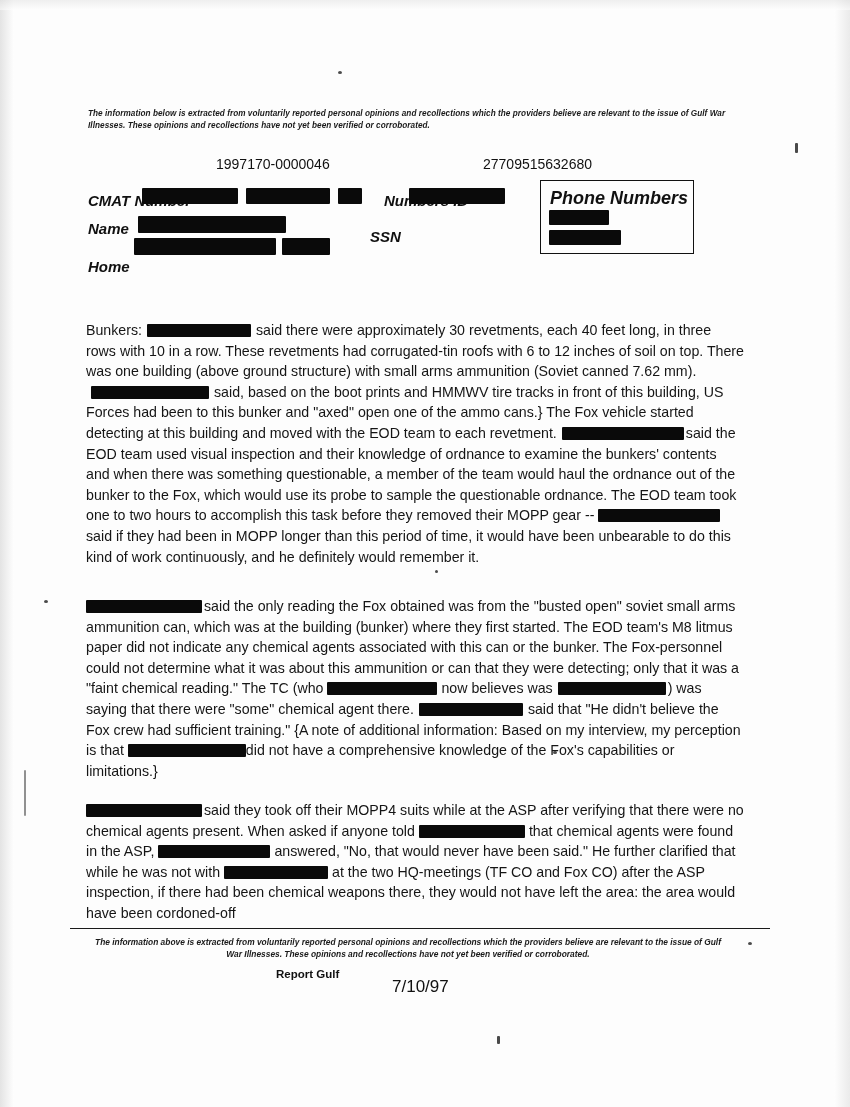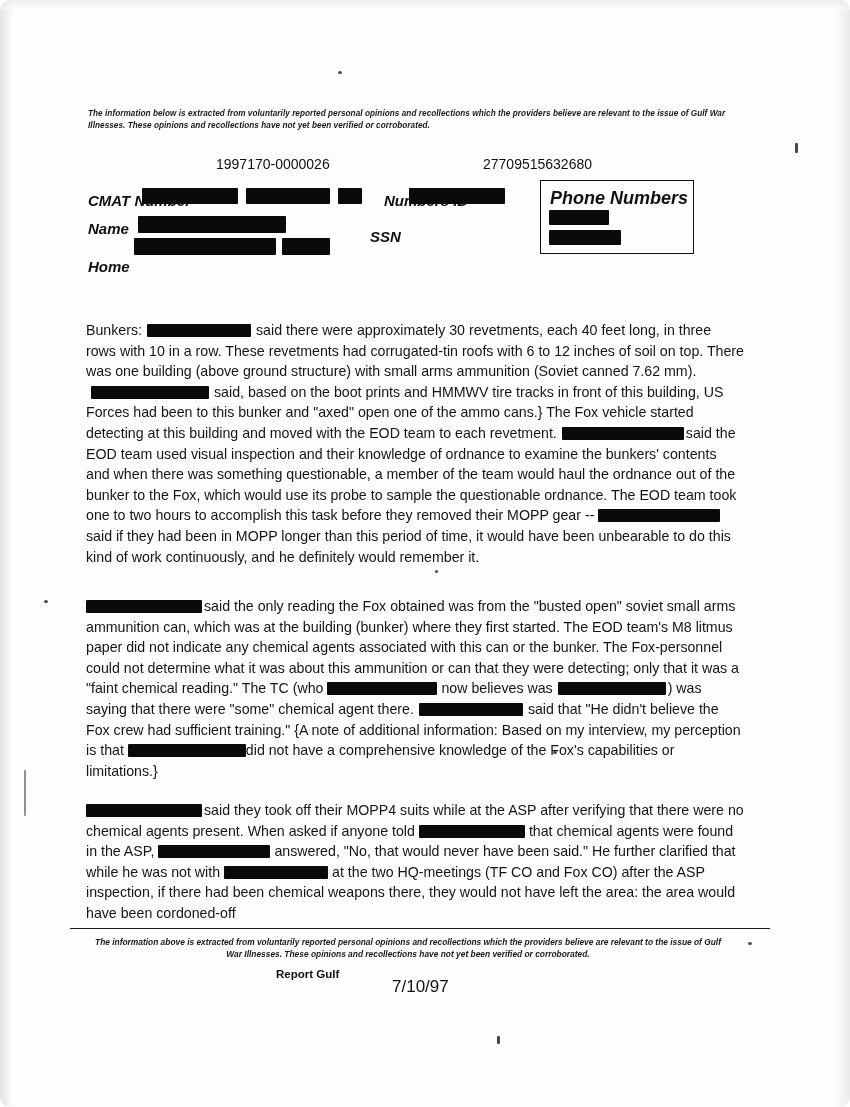--- a/index.html
+++ b/index.html
@@ -10,21 +10,20 @@
   body {
     font-family: "Liberation Sans", sans-serif;
     color: #000;
   }
   .page {
     position: relative;
     width: 850px;
     height: 1107px;
     background: #fdfdfd;
     overflow: hidden;
-    border-radius: 10px;
   }
   
   .scan-edge-left {
     position: absolute;
     left: 0; top: 0;
     width: 14px; height: 1107px;
     background: linear-gradient(to right, #cfcfcf, #ffffff);
     opacity: .55;
   }
   .scan-edge-right {
@@ -171,21 +170,21 @@
   <div class="speck" style="left:748px;top:942px;width:4px;height:3px;"></div>
   <div class="speck" style="left:497px;top:1036px;width:3px;height:8px;border-radius:1px;"></div>
   <div class="speck" style="left:24px;top:770px;width:2px;height:46px;border-radius:1px;opacity:.6;"></div>
   <div class="speck" style="left:435px;top:570px;width:3px;height:3px;"></div>
 
   <div class="header-note">The information below is extracted from voluntarily reported personal opinions and recollections which the providers believe are relevant to the issue of Gulf War Illnesses.  These opinions and recollections have not yet been verified or corroborated.</div>
 
   <div class="form-area">
 
     <div class="lbl" style="left:0px;top:2px;">CMAT  Number</div>
-    <div class="val" style="left:128px;top:8px;">1997170-0000026</div>
+    <div class="val" style="left:128px;top:8px;">1997170-0000046</div>
 
     <div class="lbl" style="left:296px;top:2px;">Numbers ID</div>
     <div class="val" style="left:395px;top:8px;">27709515632680</div>
 
     <div class="lbl" style="left:0px;top:30px;">Name</div>
     <div class="redact" style="left:54px;top:40px;width:96px;height:16px;"></div>
     <div class="redact" style="left:158px;top:40px;width:84px;height:16px;"></div>
     <div class="redact" style="left:250px;top:40px;width:24px;height:16px;"></div>
 
     <div class="lbl" style="left:282px;top:38px;">SSN</div>

